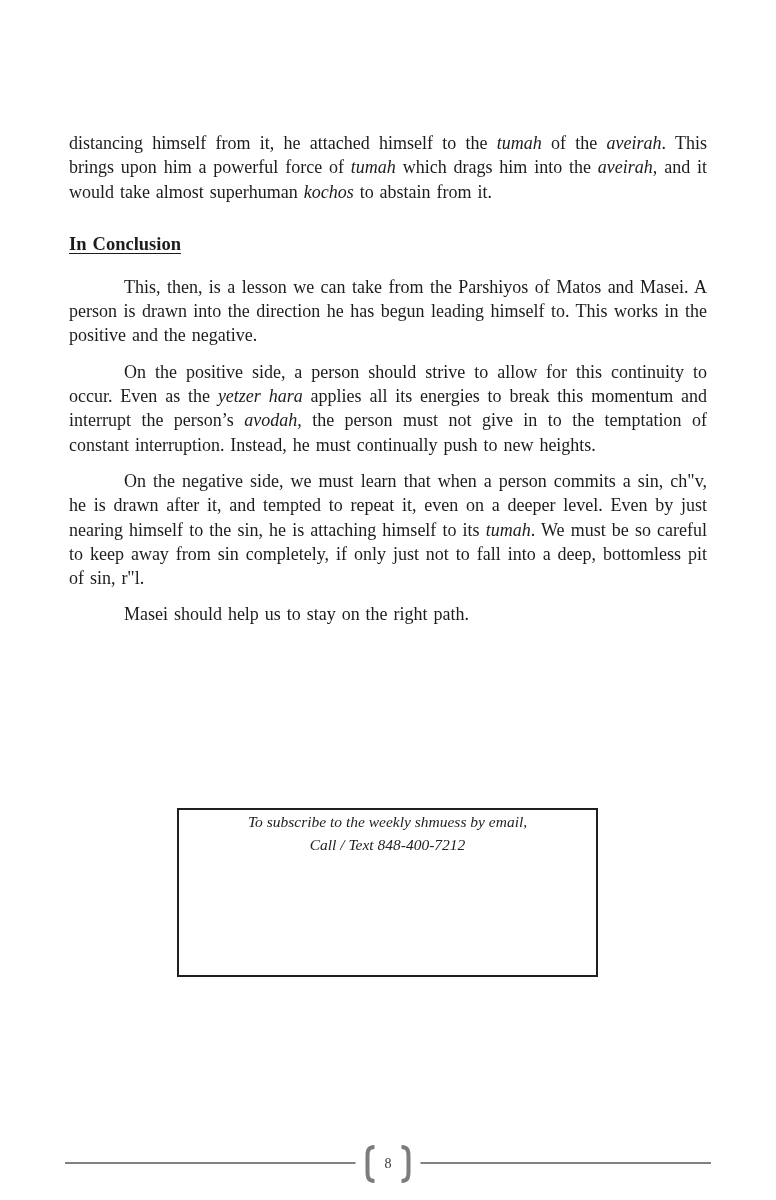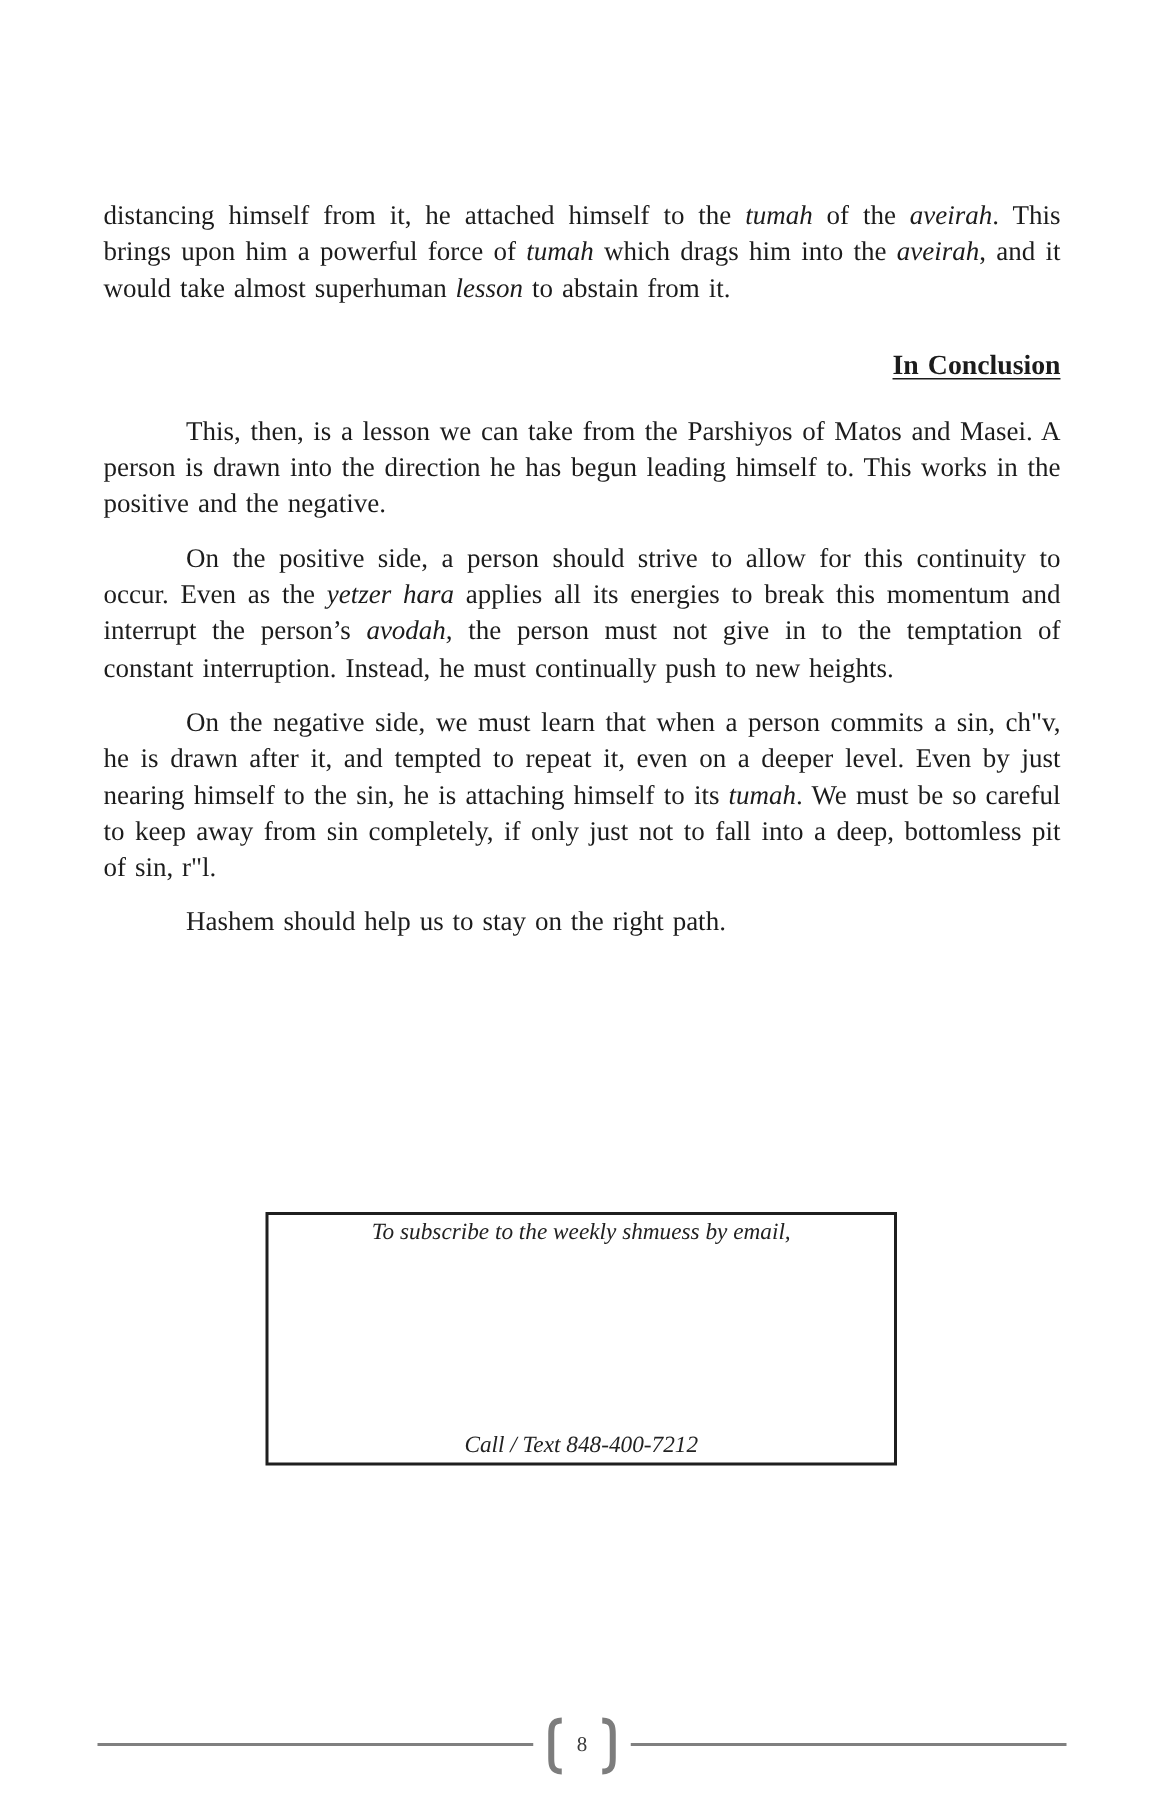--- a/index.html
+++ b/index.html
@@ -53,35 +53,35 @@
   .para { margin: 0 0 12px 0; }
   .para.indent { text-indent: 55px; }
   .para em { font-style: italic; }
   .section-heading {
     font-size: 18.5px;
     line-height: 26px;
     font-weight: bold;
     text-decoration: underline;
     text-underline-offset: 3px;
     margin: 27px 0 18px 0;
-    text-align: right;
+    text-align: left;
   }
 
   
   .subscribe-box {
     position: absolute;
     left: 177px;
     top: 808px;
     width: 421px;
     height: 169px;
     border: 2px solid #1f1f1f;
     box-sizing: border-box;
     display: flex;
     flex-direction: column;
-    justify-content: space-between;
+    justify-content: flex-start;
     align-items: center;
     text-align: center;
     font-style: italic;
     font-size: 15.5px;
     line-height: 23px;
     color: #222222;
   }
 
   
   .footer-rule {
@@ -114,31 +114,31 @@
     font-family: "Liberation Serif", serif;
   }
 </style>
 </head>
 <body>
 
 <div class="page">
 
 
   <main class="body-text">
-    <p class="para">distancing himself from it, he attached himself to the <em>tumah</em> of the <em>aveirah</em>. This brings upon him a powerful force of <em>tumah</em> which drags him into the <em>aveirah</em>, and it would take almost superhuman <em>lesson</em> to abstain from it.</p>
+    <p class="para">distancing himself from it, he attached himself to the <em>tumah</em> of the <em>aveirah</em>. This brings upon him a powerful force of <em>tumah</em> which drags him into the <em>aveirah</em>, and it would take almost superhuman <em>kochos</em> to abstain from it.</p>
 
     <h2 class="section-heading">In Conclusion</h2>
 
     <p class="para indent">This, then, is a lesson we can take from the Parshiyos of Matos and Masei. A person is drawn into the direction he has begun leading himself to. This works in the positive and the negative.</p>
 
     <p class="para indent">On the positive side, a person should strive to allow for this continuity to occur. Even as the <em>yetzer hara</em> applies all its energies to break this momentum and interrupt the person’s <em>avodah,</em> the person must not give in to the temptation of constant interruption. Instead, he must continually push to new heights.</p>
 
     <p class="para indent">On the negative side, we must learn that when a person commits a sin, ch"v, he is drawn after it, and tempted to repeat it, even on a deeper level. Even by just nearing himself to the sin, he is attaching himself to its <em>tumah</em>. We must be so careful to keep away from sin completely, if only just not to fall into a deep, bottomless pit of sin, r"l.</p>
 
-    <p class="para indent">Hashem should help us to stay on the right path.</p>
+    <p class="para indent">Masei should help us to stay on the right path.</p>
   </main>
 
   <div class="subscribe-box">
     <div>To subscribe to the weekly shmuess by email,</div>
     <div>Call / Text 848-400-7212</div>
   </div>
 
   <footer>
     <div class="footer-rule"></div>
     <div class="pagenum-wrap">

